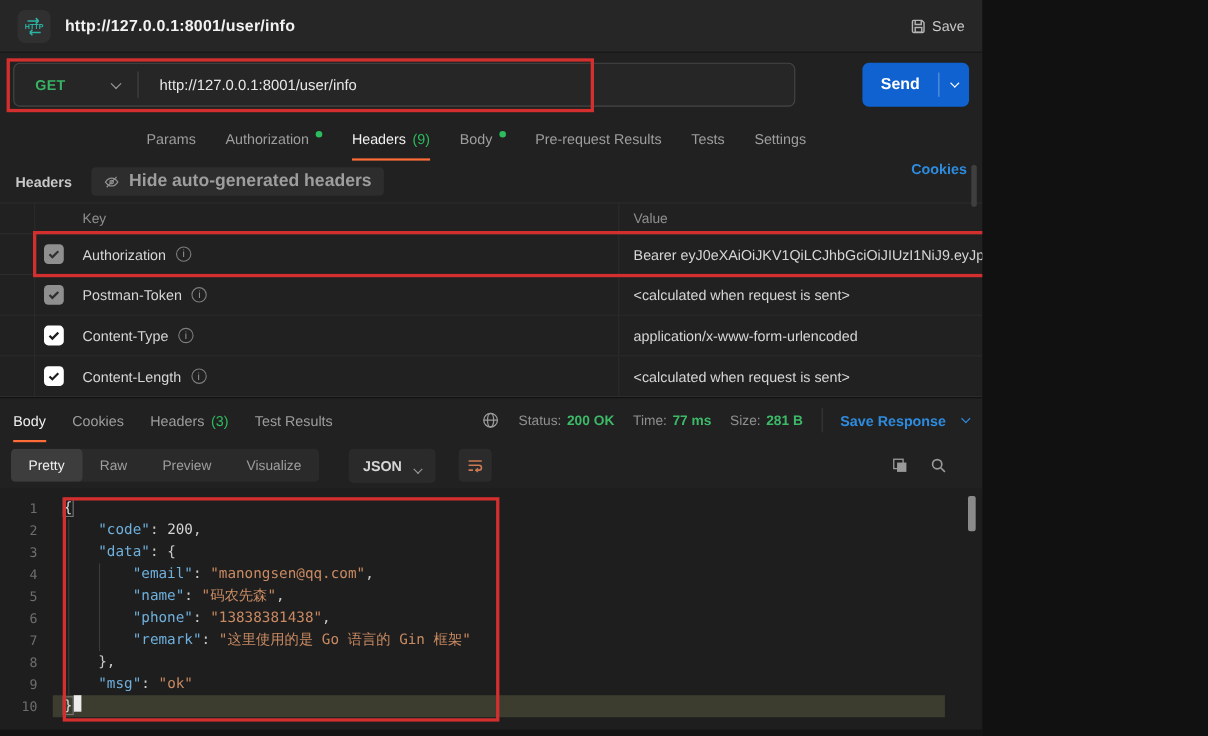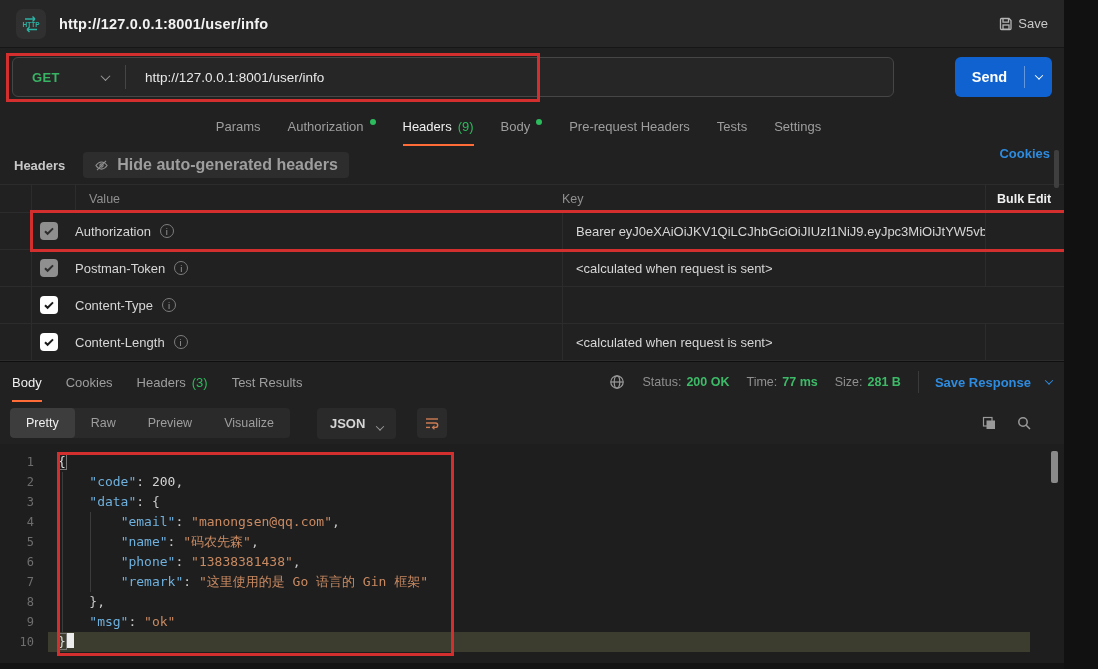--- a/index.html
+++ b/index.html
@@ -1,18 +1,18 @@
 <!DOCTYPE html>
 <html><head>
 <meta charset="utf-8">
 <style>
   * { margin:0; padding:0; box-sizing:border-box; }
   html,body { background:#111; }
   body { font-family:"Liberation Sans", sans-serif; }
-  #app { position:relative; width:1064px; height:669px; background:#212121; overflow:hidden; color:#d0d0d0; }
+  #app { position:relative; width:893px; height:669px; background:#212121; overflow:hidden; color:#d0d0d0; }
 
   
   .topbar { height:48px; background:#262626; border-bottom:1px solid #161616; display:flex; align-items:center; padding:0 16px; }
   .http-badge { width:30px; height:30px; border-radius:7px; background:#303030; display:flex; align-items:center; justify-content:center; margin-right:13px; flex:none; }
   .topbar-title { font-size:14.5px; font-weight:bold; color:#f2f2f2; letter-spacing:.2px; }
   .save-btn { margin-left:auto; display:flex; align-items:center; gap:4px; color:#c9c9c9; font-size:13px; cursor:pointer; }
 
   
   .request-row { height:58px; display:flex; align-items:center; padding:0 12px;gap:48px; }
   .url-box { flex:1; height:40px; background:#262626; border:1px solid #464646; border-radius:6px; display:flex; align-items:center; margin-right:13px; }
@@ -148,21 +148,21 @@
         </div>
         <div class="tab active">
           <div>Headers</div>
           <div class="count">(9)</div>
         </div>
         <div class="tab">
           <div>Body</div>
           <div class="dot"></div>
         </div>
         <div class="tab">
-          <div>Pre-request Headers</div>
+          <div>Pre-request Results</div>
         </div>
         <div class="tab">
           <div>Tests</div>
         </div>
         <div class="tab">
           <div>Settings</div>
         </div>
       </div>
     <span class="cookies-link">Cookies</span>
   </div>
@@ -178,22 +178,22 @@
         </svg>
       </span>
       <span>Hide auto-generated headers</span>
     </span>
   </div>
 
   <div class="htable">
     <div class="gutter-line"></div>
     <div class="trow thead">
       <div class="tcell"></div>
+      <div class="tcell">Key</div>
       <div class="tcell c-val">Value</div>
-      <div class="tcell">Key</div>
       <div class="tcell c-bulk">Bulk Edit</div>
     </div>
     <div id="headers-rows">
         <div class="trow">
           <div class="tcell">
             <div class="cb muted">
               <svg width="12" height="12" viewBox="0 0 12 12" fill="none" stroke="#2e2e2e" stroke-width="2">
                 <path d="M2 6.2 l2.6 2.6 L10 3.4"></path>
               </svg>
             </div>
@@ -225,20 +225,21 @@
             <div class="cb">
               <svg width="12" height="12" viewBox="0 0 12 12" fill="none" stroke="#1b1b1b" stroke-width="2">
                 <path d="M2 6.2 l2.6 2.6 L10 3.4"></path>
               </svg>
             </div>
           </div>
           <div class="tcell">
             <div>Content-Type</div>
             <div class="info-i">i</div>
           </div>
+          <div class="tcell c-val">application/x-www-form-urlencoded</div>
           <div class="tcell c-bulk"></div>
         </div>
         <div class="trow">
           <div class="tcell">
             <div class="cb">
               <svg width="12" height="12" viewBox="0 0 12 12" fill="none" stroke="#1b1b1b" stroke-width="2">
                 <path d="M2 6.2 l2.6 2.6 L10 3.4"></path>
               </svg>
             </div>
           </div>

